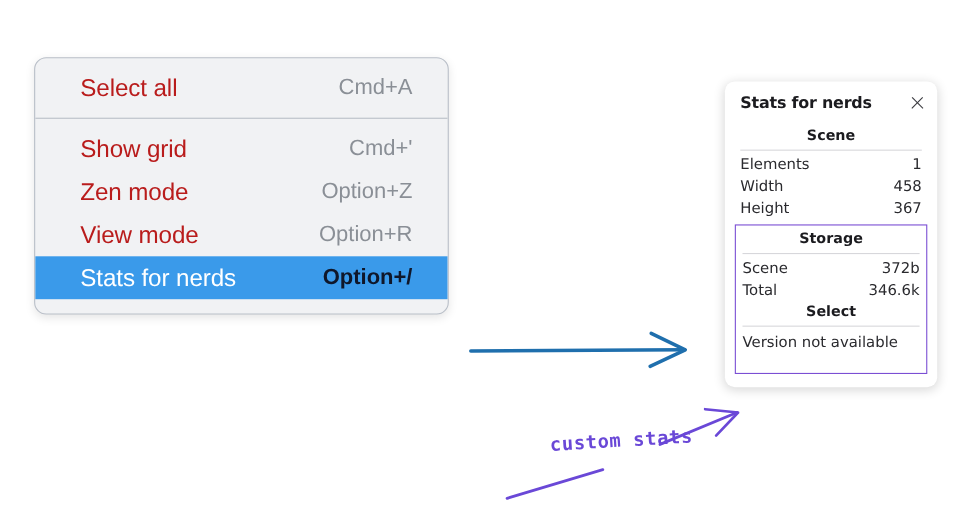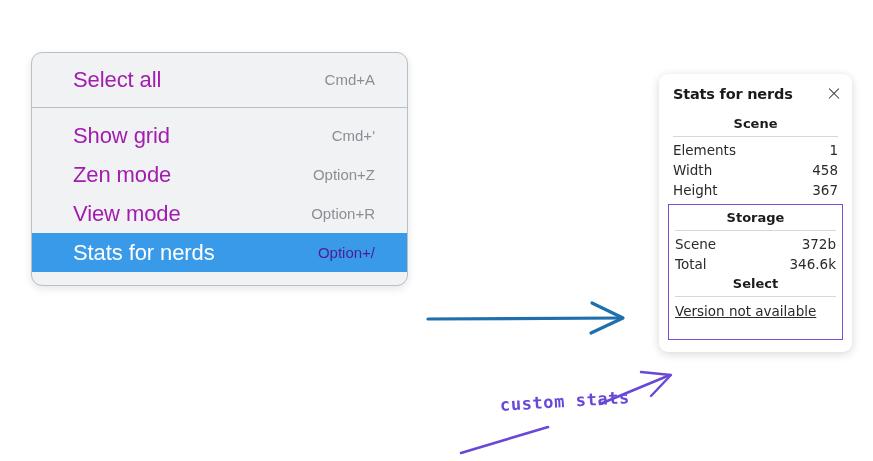--- a/index.html
+++ b/index.html
@@ -41,37 +41,38 @@
     display: flex;
     align-items: center;
     justify-content: space-between;
     height: 39px;
     padding: 0 32px 0 41px;
     box-sizing: border-box;
     cursor: default;
   }
   .menu-item .mi-label {
     font-size: 22px;
-    color: #a21caf;
+    color: #b91c1c;
     letter-spacing: -0.1px;
     white-space: nowrap;
   }
   .menu-item .mi-shortcut {
-    font-size: 15px;
+    font-size: 20px;
     color: #8a8f96;
     white-space: nowrap;
   }
   .menu-item.selected {
     background: #3a9aea;
   }
   .menu-item.selected .mi-label {
     color: #ffffff;
   }
   .menu-item.selected .mi-shortcut {
-    color: #4c1d95;
+    color: #0f172a;
+    font-weight: bold;
   }
 
   
   #stats-panel {
     position: absolute;
     left: 659px;
     top: 74px;
     width: 193px;
     background: #ffffff;
     border-radius: 9px;
@@ -136,21 +137,20 @@
   .boxed {
     border: 1.6px solid #7b4fd4;
     margin: 4px 1px 2px 1px;
     padding: 3px 0 18px 0;
   }
   .single-line {
     font-size: 13.5px;
     color: #2a2a2e;
     padding: 3px 6px 2px 6px;
     white-space: nowrap;
-    text-decoration: underline;
   }
 
   
   #annotations {
     position: absolute;
     left: 0; top: 0;
     width: 873px; height: 461px;
     pointer-events: none;
   }
   #handwritten-label {

